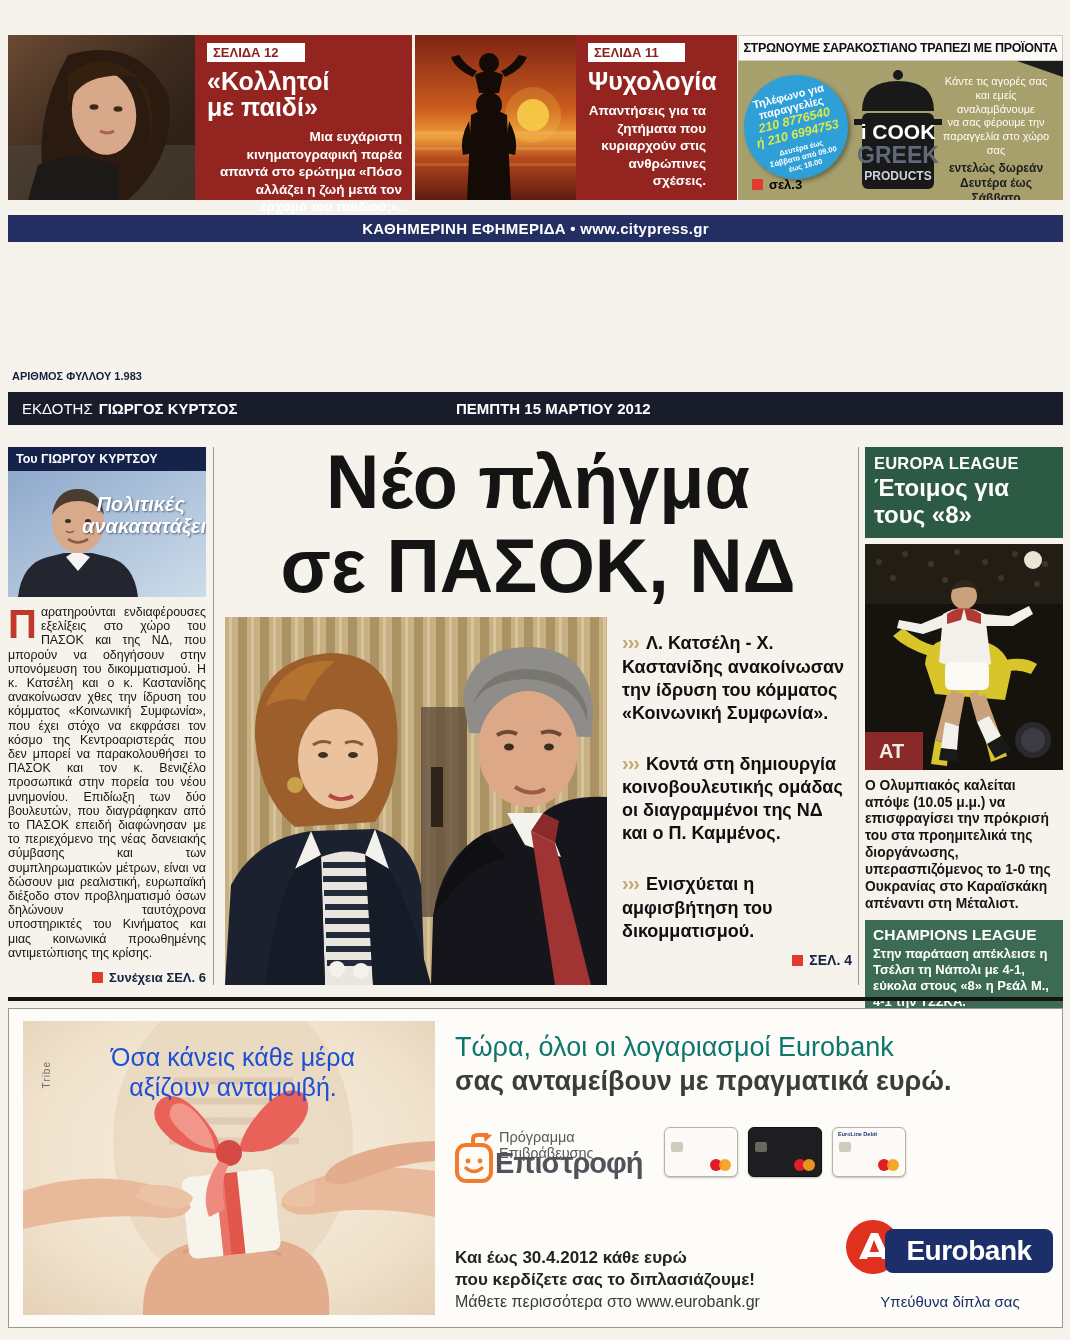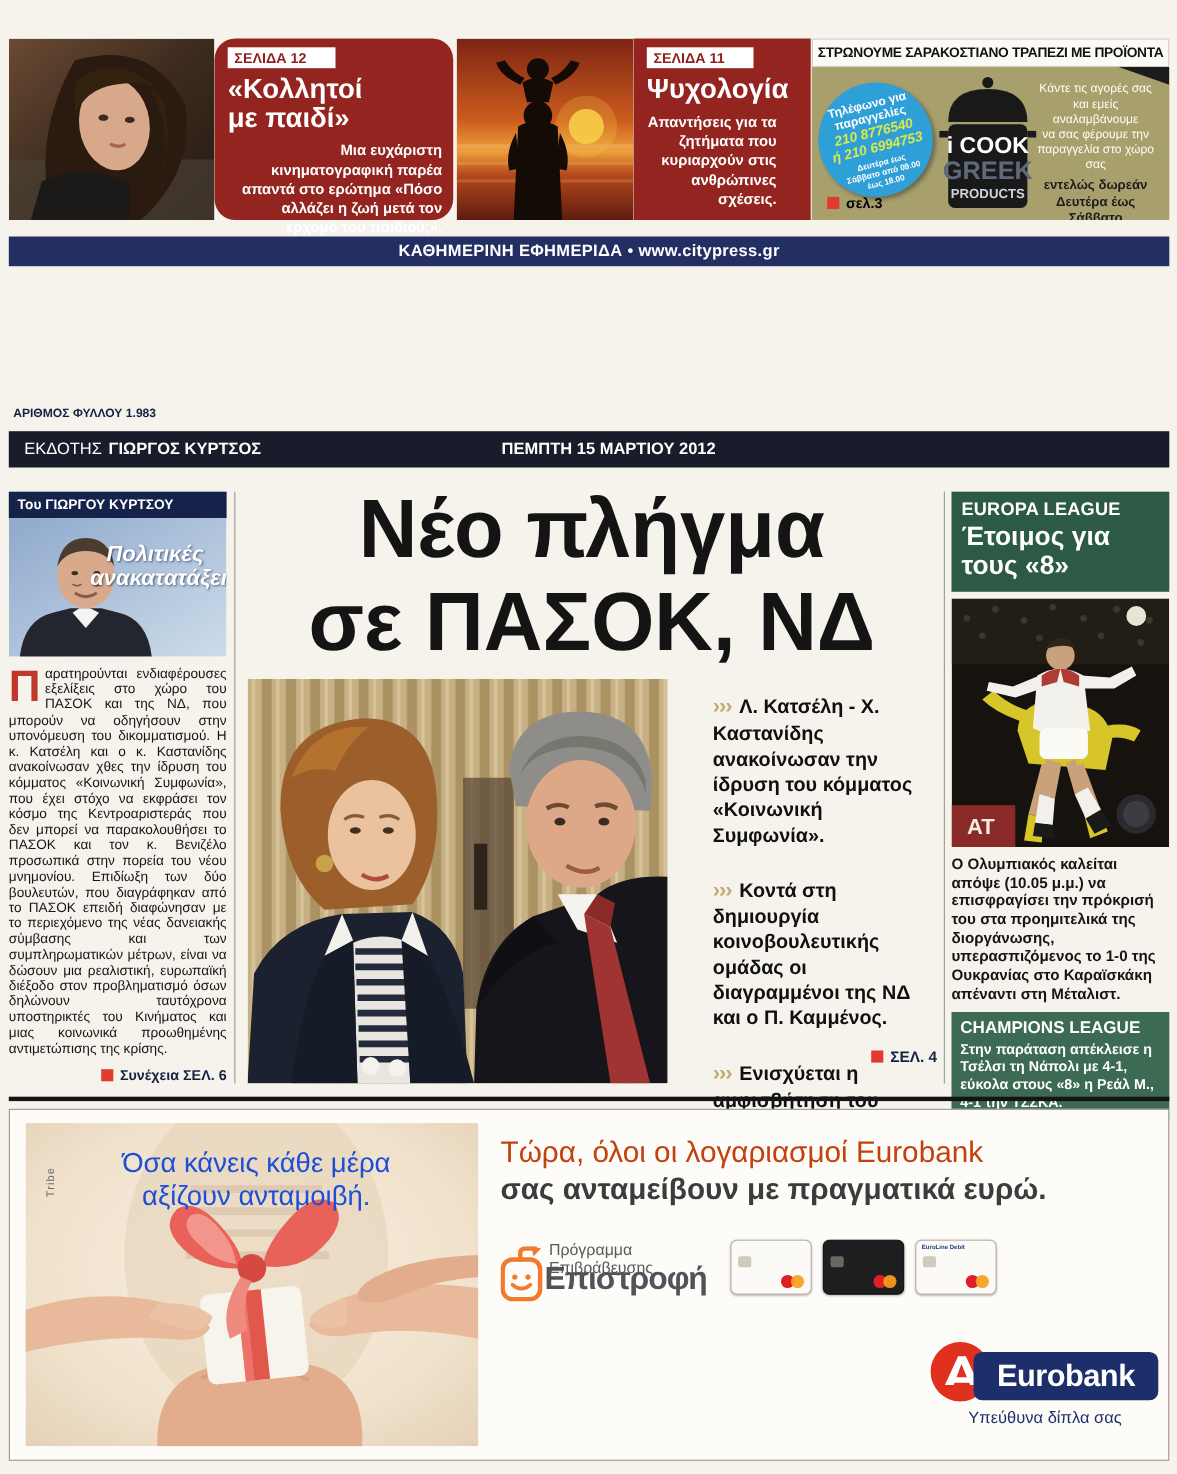--- a/index.html
+++ b/index.html
@@ -52,21 +52,21 @@
                    font-size:20px; line-height:1.1; text-shadow:1px 1px 2px rgba(20,30,60,.6); }
   .opinion-body { margin-top:8px; font-size:12.4px; line-height:14.2px; color:#151515; text-align:justify; width:198px; }
   .opinion-body .dropcap { float:left; color:#c2372b; font-weight:bold; font-size:40px; line-height:30px; padding:4px 4px 0 0; }
   .opinion-foot { margin-top:10px; text-align:right; font-weight:bold; font-size:13px; color:#14223f; }
 
   .headline { position:absolute; left:222px; top:440px; width:632px; text-align:center; color:#141414;
               font-weight:bold; font-size:71px; line-height:79px; letter-spacing:0px; transform:scale(1.04,1.06); transform-origin:center top; }
   .main-photo { position:absolute; left:225px; top:617px; width:382px; height:368px; overflow:hidden; }
 
   .bullets { position:absolute; left:622px; top:630px; width:230px; }
-  .bullet { margin-bottom:26px; font-weight:bold; font-size:18px; line-height:1.28; color:#101010;margin-left:26px; }
+  .bullet { margin-bottom:26px; font-weight:bold; font-size:18px; line-height:1.28; color:#101010; }
   .chev { color:#c3aa71; font-weight:bold; font-size:20px; letter-spacing:-1px; margin-right:7px; }
   .lead-ref { position:absolute; left:622px; top:952px; width:230px; text-align:right; font-weight:bold; font-size:14px; color:#14223f; }
 
   .sports { position:absolute; left:865px; top:447px; width:198px; }
   .sports-kicker { background:#2c5a44; color:#fff; padding:7px 9px 9px; }
   .sports-kicker .k1 { font-size:16.5px; font-weight:bold; letter-spacing:0.2px; }
   .sports-kicker .k2 { font-size:24px; font-weight:bold; line-height:1.12; margin-top:2px; }
   .sports-photo { position:relative; width:198px; height:226px; margin-top:6px; overflow:hidden; }
   .sports-body { margin-top:8px; font-size:13.8px; font-weight:bold; line-height:1.22; color:#151515; }
   .champions { margin-top:8px; background:#3c6a52; color:#fff; padding:6px 8px 8px; }
@@ -75,21 +75,21 @@
   .sports-foot { margin-top:9px; text-align:right; font-weight:bold; font-size:13.5px; color:#14223f; }
 
   .hrule { position:absolute; left:8px; top:997px; width:1055px; height:4px; background:#141414; }
 
   
   .ad { position:absolute; left:8px; top:1008px; width:1055px; height:320px; background:#fdfcf8; border:1px solid #9a978c; }
   .ad-photo { position:absolute; left:14px; top:12px; width:412px; height:294px; overflow:hidden; }
   .ad-caption { position:absolute; left:60px; top:22px; width:300px; text-align:center; font-size:25px; line-height:1.18; color:#1d4ed8; }
   .tribe { position:absolute; left:18px; top:40px; font-size:10px; color:#6b6b6b; writing-mode:vertical-rl; transform:rotate(180deg); letter-spacing:1px; }
   .ad-head { position:absolute; left:446px; top:22px; width:590px; }
-  .ad-head .o { color:#c2410c; font-size:27px; line-height:1.25; }
+  .ad-head .o { color:#0f766e; font-size:27px; line-height:1.25; }
   .ad-head .d { color:#3c3c3c; font-size:27px; font-weight:bold; line-height:1.25; }
   .program { position:absolute; left:446px; top:118px; }
   .program-label { position:absolute; left:44px; top:2px; font-size:14.5px; color:#58595b; }
   .program-name { position:absolute; left:40px; top:20px; font-size:29px; font-weight:bold; color:#53525a; letter-spacing:-1px; }
   .cards { position:absolute; left:655px; top:118px; display:flex; gap:10px; }
   .card { width:74px; height:50px; border-radius:6px; position:relative; border:1px solid #b7b3a8; background:#fbfaf6; box-shadow:0 1px 2px rgba(0,0,0,.25); }
   .card.dark { background:#1e1d1f; border-color:#111; }
   .card .mc { position:absolute; right:5px; bottom:5px; width:22px; height:12px; }
   .card .mc i { position:absolute; top:0; width:12px; height:12px; border-radius:50%; display:block; }
   .card .mc .r { left:0; background:#e01e26; } .card .mc .y { left:9px; background:#f79e1b; opacity:.92; }
@@ -97,21 +97,21 @@
   .card.dark .chipline { background:#6a675f; }
   .card-label { position:absolute; left:5px; top:3px; font-size:5.5px; font-weight:bold; color:#1d3a7a; line-height:1.1; }
   .offer { position:absolute; left:446px; top:238px; }
   .offer .b { font-weight:bold; font-size:17px; color:#232323; line-height:1.3; }
   .offer .m { font-size:16px; color:#3a3a3a; margin-top:2px; }
   .bank { position:absolute; left:836px; top:210px; width:210px; text-align:center; }
   .bank-row { position:relative; height:58px; }
   .bank-circle { position:absolute; left:0px; top:0px; width:56px; height:56px; }
   .bank-plate { position:absolute; left:40px; top:10px; width:168px; height:44px; background:#1d2f6b; border-radius:8px;
                 color:#fff; font-weight:bold; font-size:28px; line-height:44px; text-align:center; letter-spacing:-0.5px; }
-  .bank-tag { margin-top:4px; color:#1d2f6b; font-size:15px; }
+  .bank-tag { margin-top:16px; color:#1d2f6b; font-size:15px; }
 </style>
 </head>
 <body>
 
 <div class="page">
 
   <div class="banner-photo" style="left:8px;width:187px;">
     <svg width="187" height="165" viewBox="0 0 187 165">
       <defs>
           <linearGradient id="cinbg" x1="0" y1="0" x2="1" y2="1">
@@ -125,21 +125,21 @@
       <path d="M60,20 Q130,0 160,60 Q170,120 120,165 L40,165 Q20,90 60,20Z" fill="#2a1a10"></path>
       <ellipse cx="96" cy="78" rx="32" ry="42" fill="#d8a88a" transform="rotate(-8 96 78)"></ellipse>
       <path d="M60,40 Q95,10 135,45 Q120,38 96,42 Q70,46 60,70Z" fill="#33200f"></path>
       <path d="M128,45 Q150,80 138,130 Q150,90 140,55Z" fill="#33200f"></path>
       <ellipse cx="86" cy="72" rx="4.5" ry="2.8" fill="#3a2a1c"></ellipse>
       <ellipse cx="110" cy="74" rx="4.5" ry="2.8" fill="#3a2a1c"></ellipse>
       <path d="M92,96 q8,4 14,0" stroke="#a8644e" stroke-width="3" fill="none"></path>
       <path d="M30,130 Q70,112 110,132 L110,165 L20,165Z" fill="#1c1a18"></path>
     </svg>
   </div>
-  <div class="banner-red" style="left:195px;width:217px;border-radius:19px;">
+  <div class="banner-red" style="left:195px;width:217px;">
     <div class="page-tag"><span>ΣΕΛΙΔΑ 12</span></div>
     <div class="banner-title" style="width:150px;">«Κολλητοί με παιδί»</div>
     <div class="banner-body">Μια ευχάριστη κινηματογραφική παρέα απαντά στο ερώτημα «Πόσο αλλάζει η ζωή μετά τον ερχομό του παιδιού;».</div>
   </div>
 
   <div class="banner-photo" style="left:415px;width:161px;">
     <svg width="161" height="165" viewBox="0 0 161 165">
       <defs>
           <linearGradient id="sun" x1="0" y1="0" x2="0" y2="1">
         <stop offset="0" stop-color="#7e2414"></stop>
@@ -452,20 +452,25 @@
       <div class="card">
           <div class="chipline"></div>
           <div class="card-label">EuroLine Debit</div>
           <div class="mc">
             <i class="r"></i>
             <i class="y"></i>
           </div>
         </div>
     </div>
 
+    <div class="offer">
+      <div class="b">Και έως 30.4.2012 κάθε ευρώ</div>
+      <div class="b">που κερδίζετε σας το διπλασιάζουμε!</div>
+      <div class="m">Μάθετε περισσότερα στο www.eurobank.gr</div>
+    </div>
 
     <div class="bank">
       <div class="bank-row">
         <svg class="bank-circle" viewBox="0 0 56 56">
           <circle cx="28" cy="28" r="27" fill="#e0301e"></circle>
           <path d="M14,40 L26,14 L33,14 L45,40 L37,40 L29,21 L22,40 Z" fill="#ffffff"></path>
           <path d="M18,33 L38,33 L40,38 L16,38 Z" fill="#ffffff"></path>
         </svg>
         <div class="bank-plate">Eurobank</div>
       </div>

